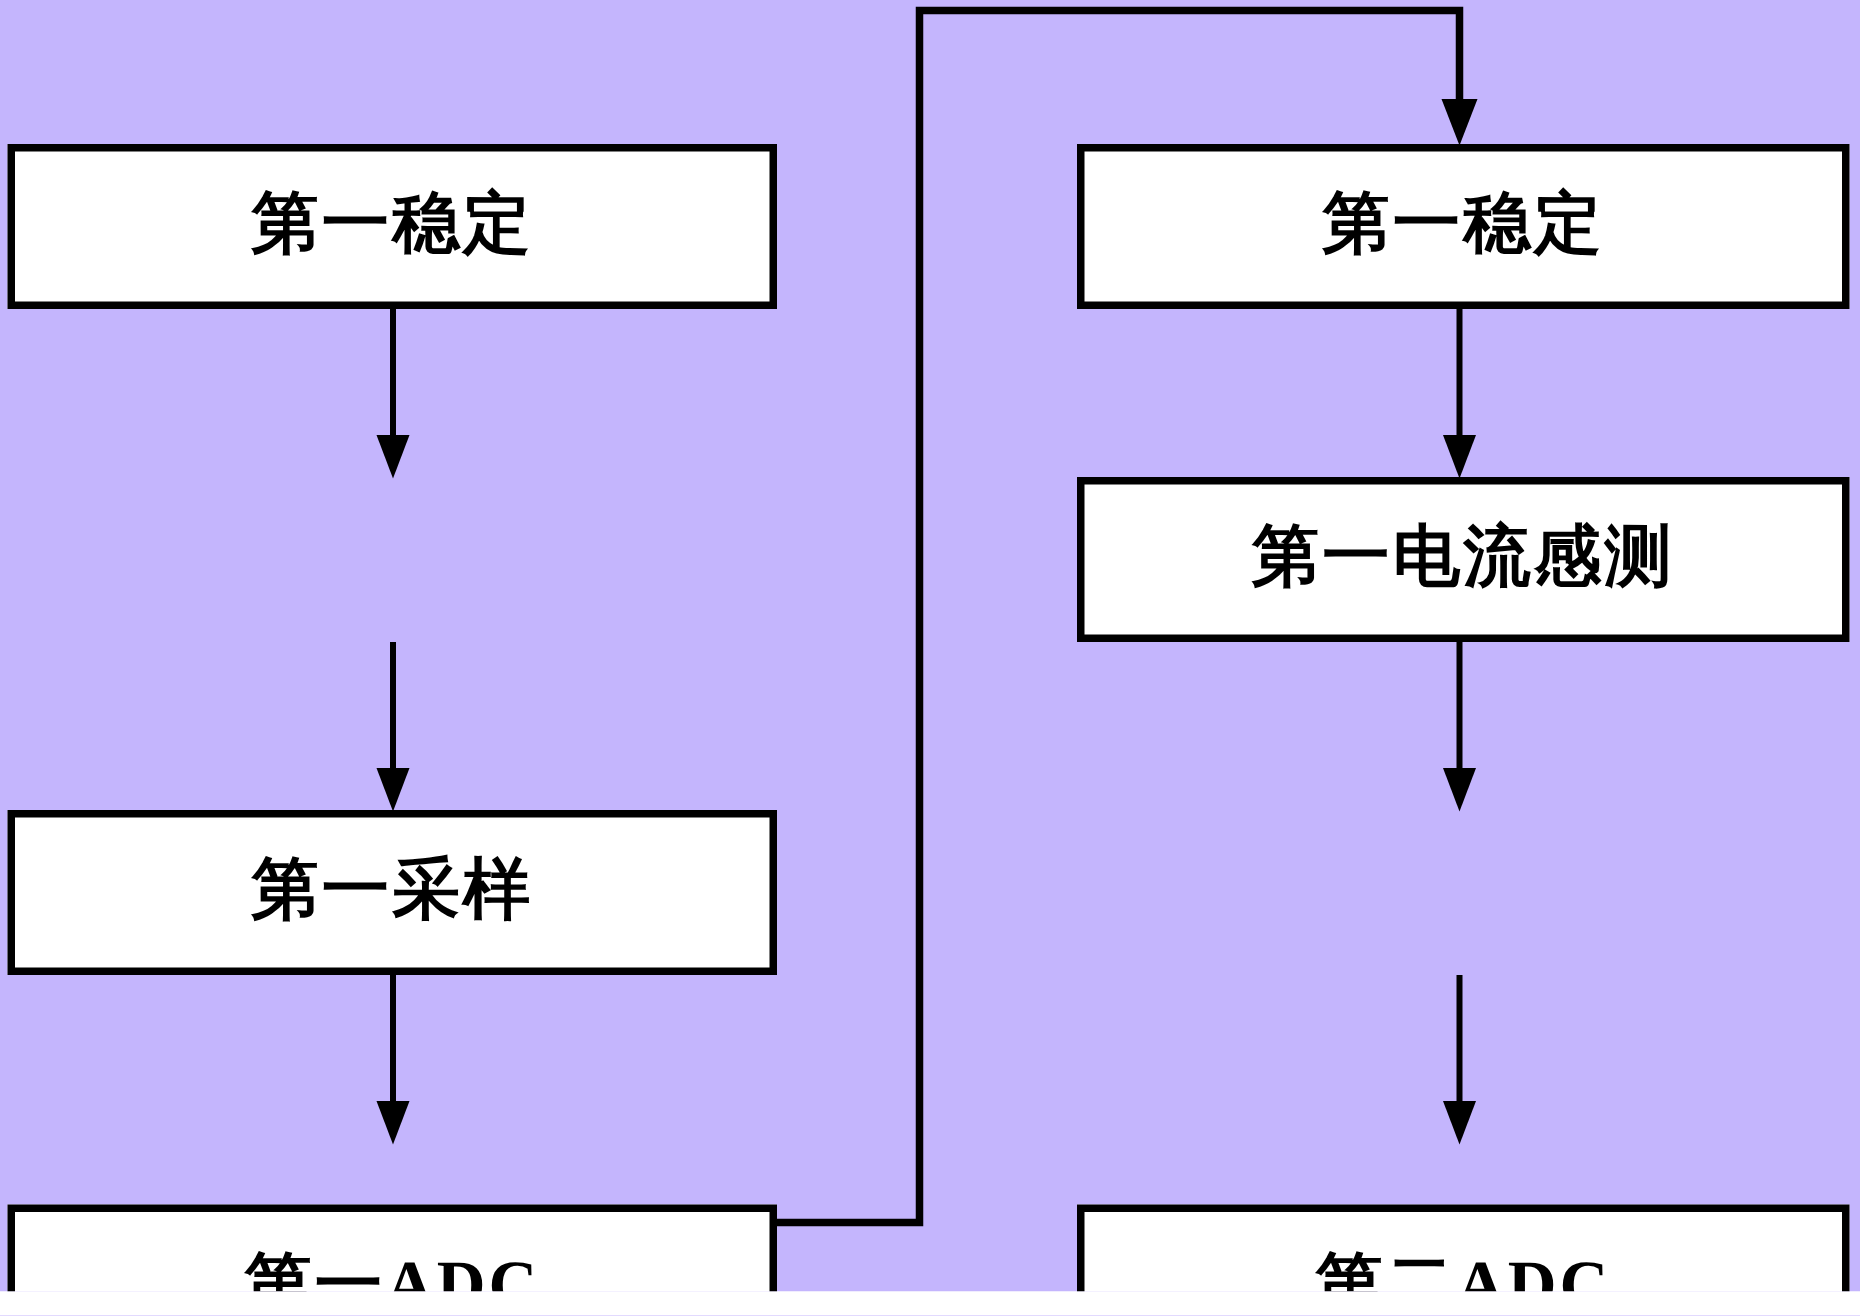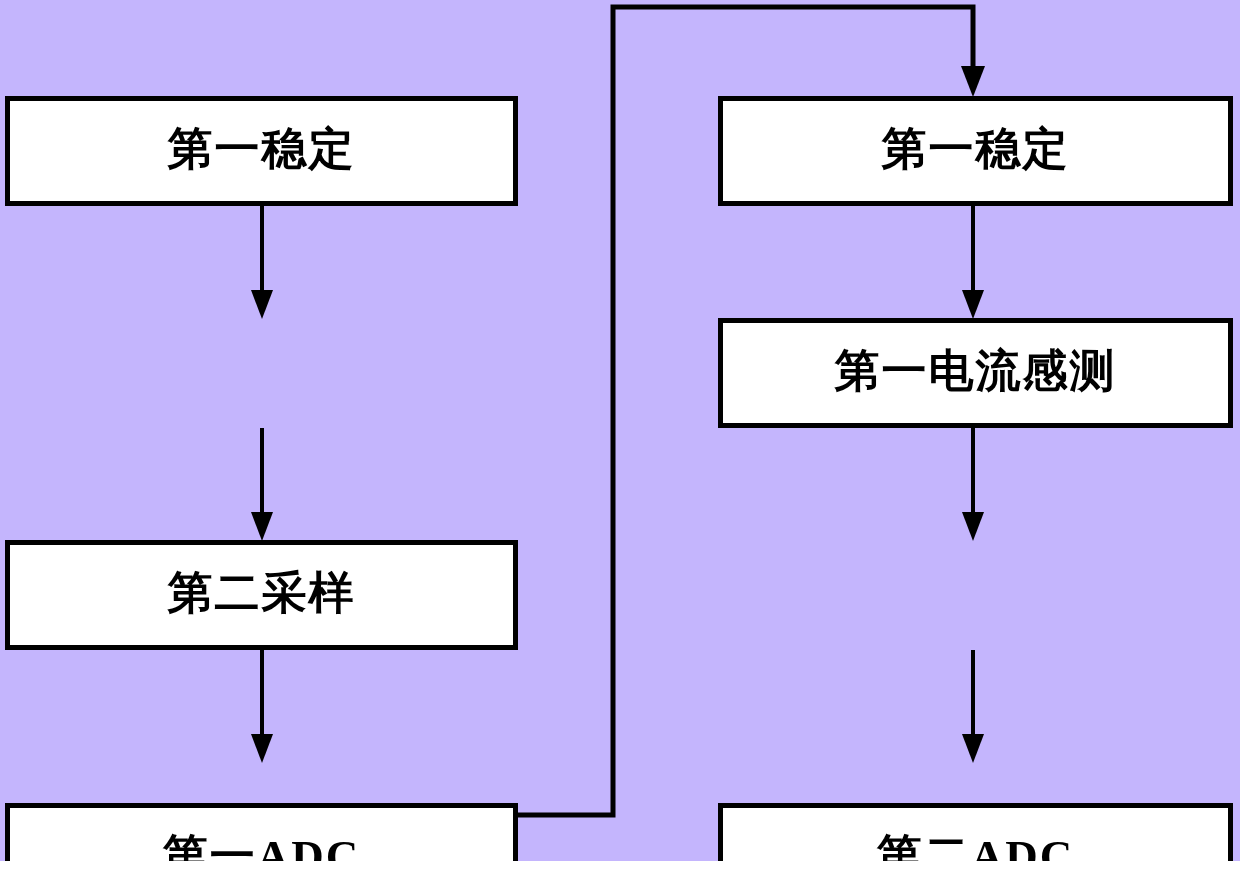--- a/index.html
+++ b/index.html
@@ -94,21 +94,21 @@
     <g>
       <path d="M 518 815 L 613 815 L 613 7 L 973 7 L 973 70" stroke-width="5"></path>
       <polygon points="961,66 985,66 973,97"></polygon>
     </g>
   </svg>
 
   <div class="box c1 r1">
     <span class="label">第一稳定</span>
   </div>
   <div class="box c1 r3">
-    <span class="label">第二采样</span>
+    <span class="label">第一采样</span>
   </div>
   <div class="box c1 r4">
     <span class="label">第一ADC</span>
   </div>
 
   <div class="box c2 r1">
     <span class="label">第一稳定</span>
   </div>
   <div class="box c2 r2">
     <span class="label">第一电流感测</span>

